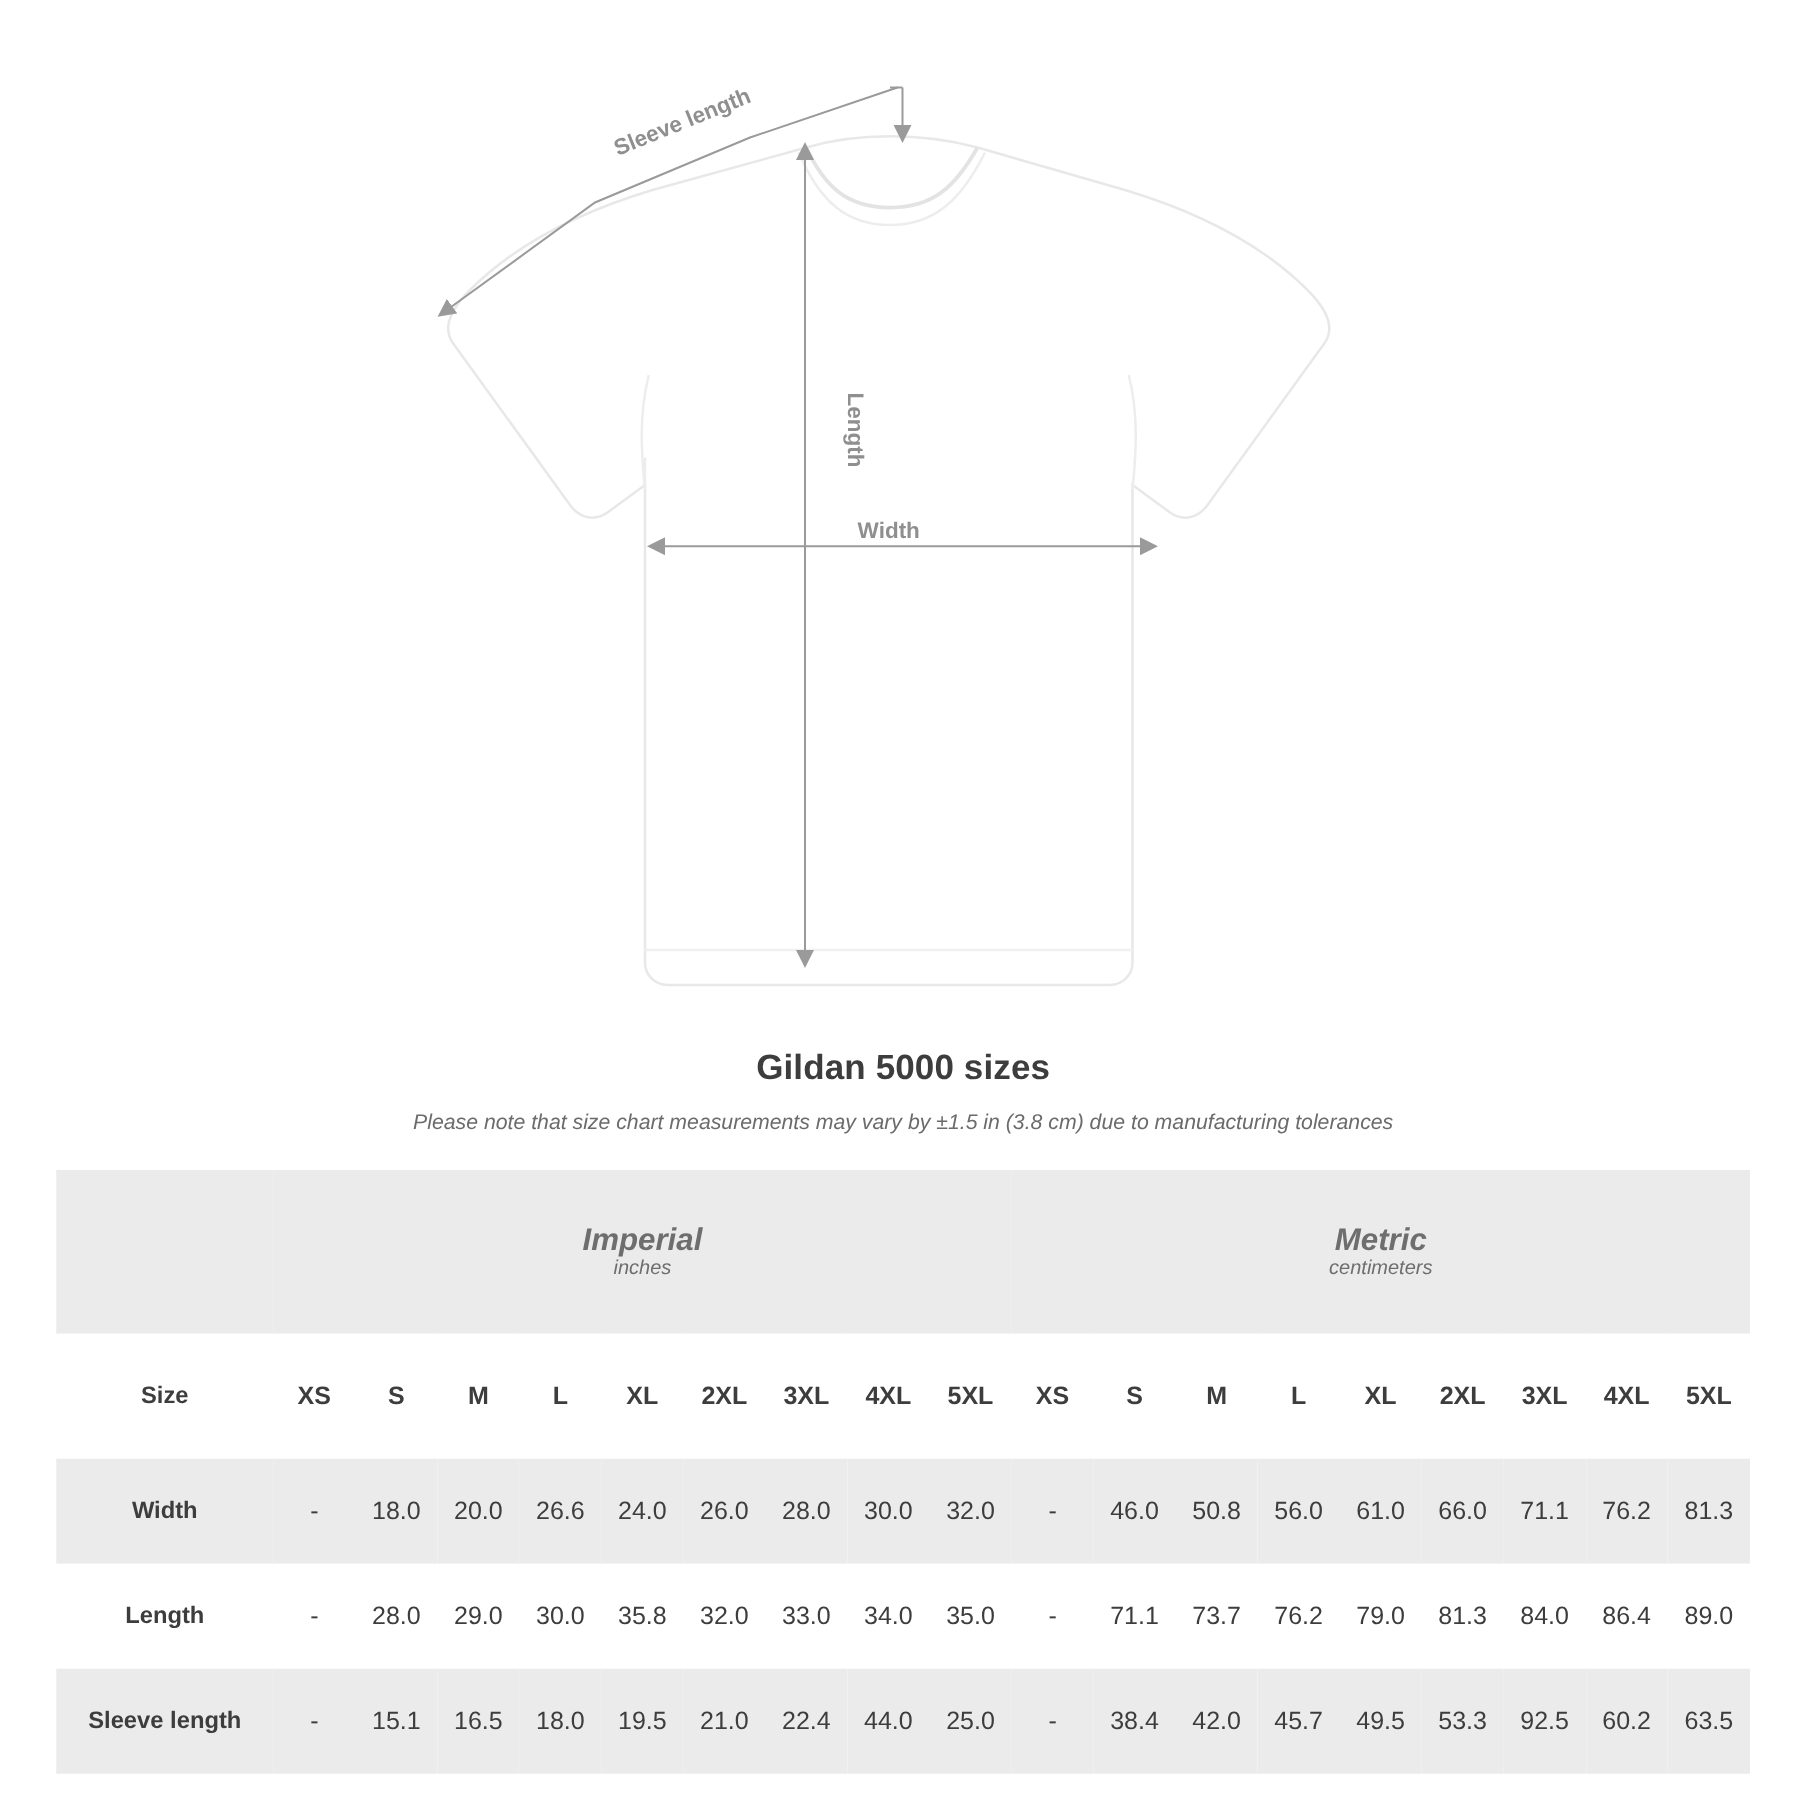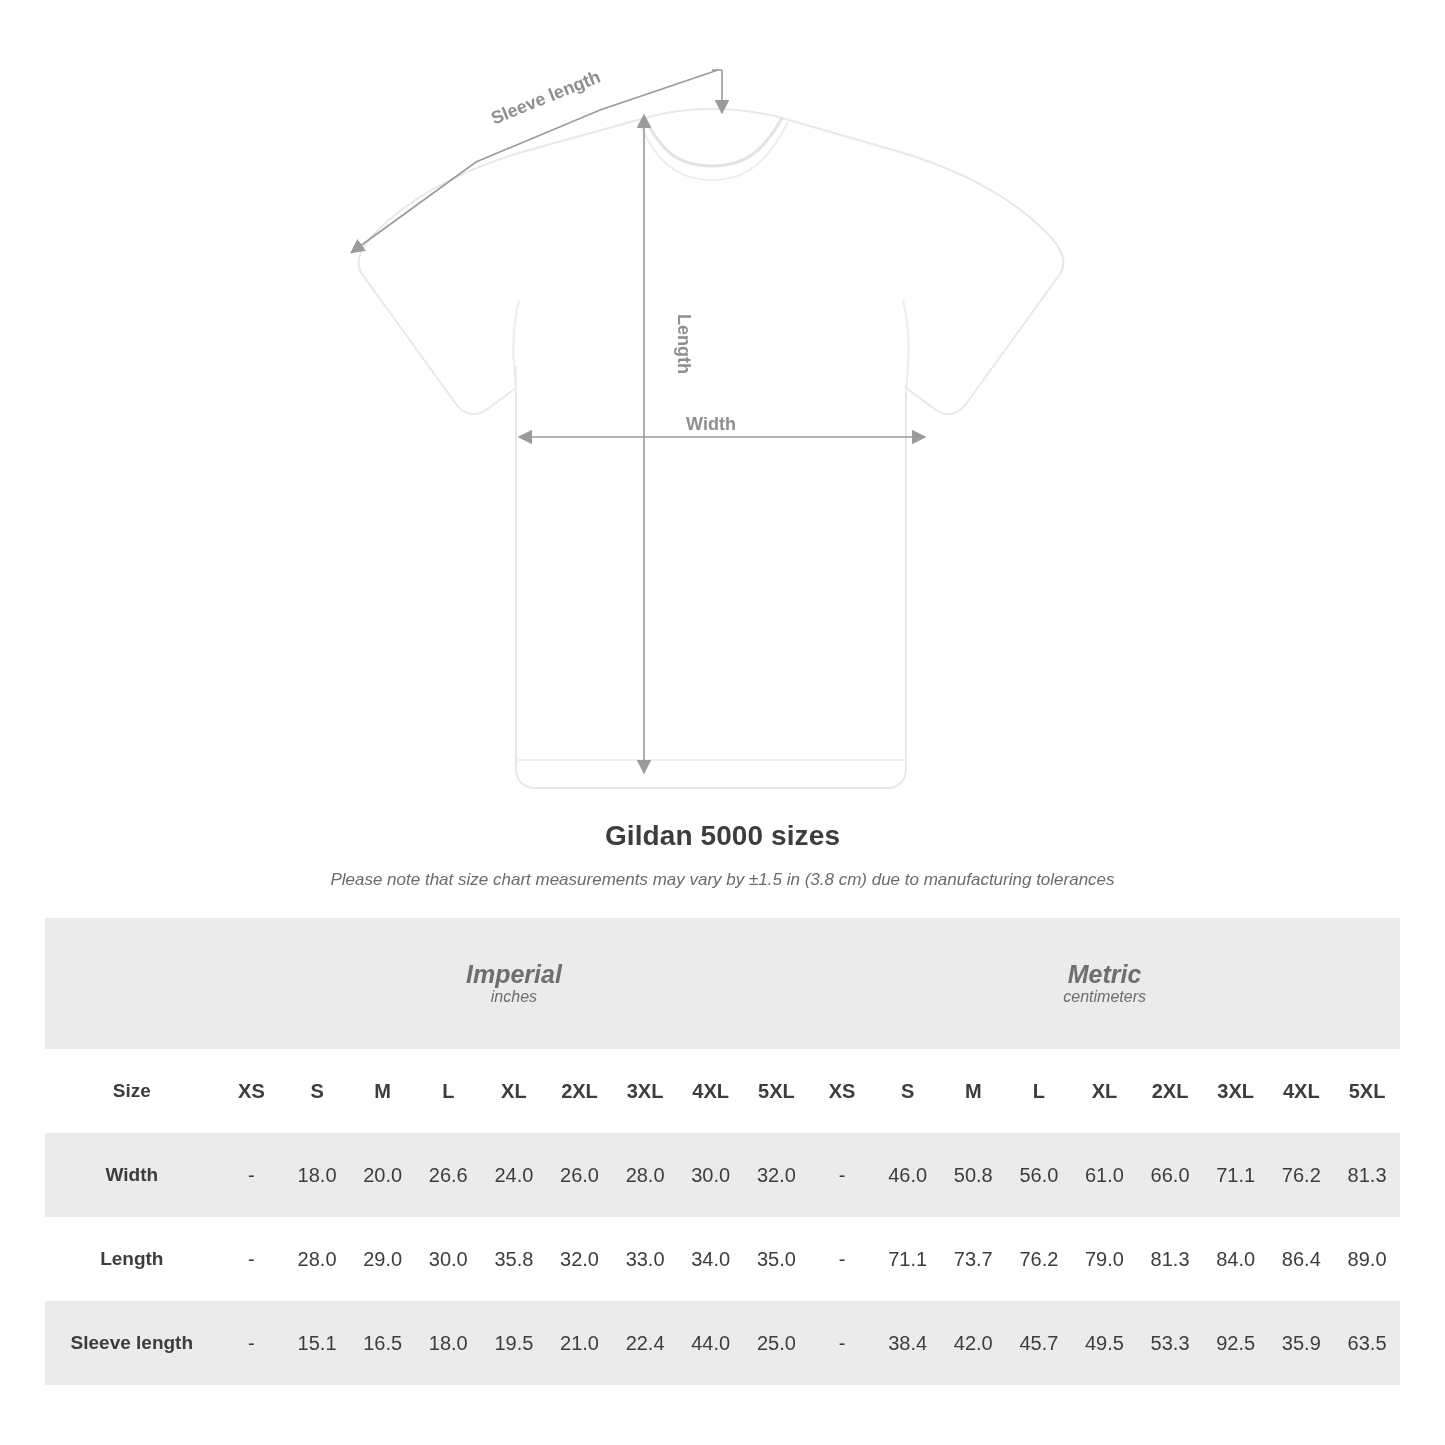--- a/index.html
+++ b/index.html
@@ -26,20 +26,21 @@
     width: 1445px;
     height: 820px;
   }
   .illustration svg {
     display: block;
   }
 
   
   .title-block {
     text-align: center;
+    margin-top: 18px;
   }
   .chart-title {
     font-size: 28px;
     font-weight: bold;
     color: #3d3d3d;
     letter-spacing: 0.1px;
   }
   .chart-note {
     font-size: 17px;
     font-style: italic;
@@ -73,21 +74,21 @@
     color: #6e6e6e;
     line-height: 1.1;
   }
   .unit-sub {
     font-size: 16px;
     font-style: italic;
     color: #6e6e6e;
     margin-top: 0;
   }
   tr.head-row td {
-    height: 84px;
+    height: 100px;
     font-size: 20px;
     font-weight: bold;
     color: #3d3d3d;
     background: #ffffff;
   }
   tr.head-row td.rowlabel {
     font-size: 19px;
   }
   tr.data-row td {
     height: 84px;
@@ -291,20 +292,20 @@
           <td>22.4</td>
           <td>44.0</td>
           <td>25.0</td>
           <td>-</td>
           <td>38.4</td>
           <td>42.0</td>
           <td>45.7</td>
           <td>49.5</td>
           <td>53.3</td>
           <td>92.5</td>
-          <td>35.9</td>
+          <td>60.2</td>
           <td>63.5</td>
         </tr>
       </tbody>
     </table>
   </div>
 
 </div>
 
 </body></html>

